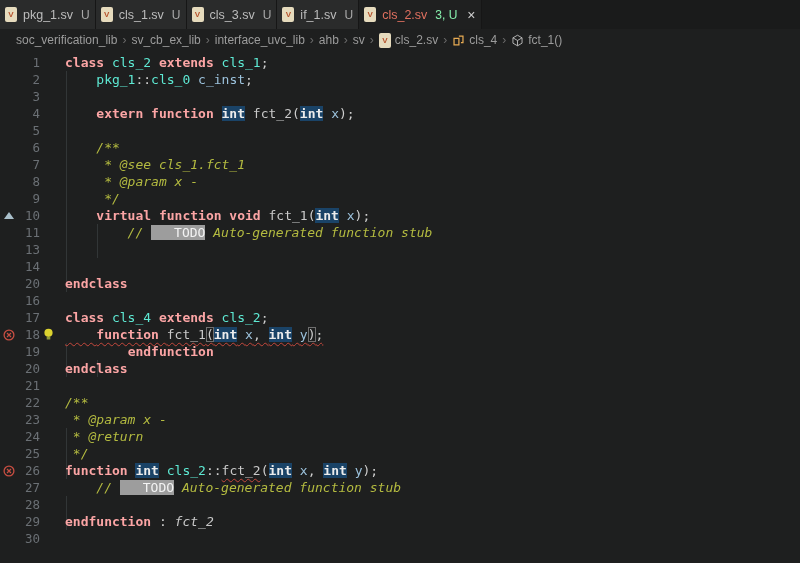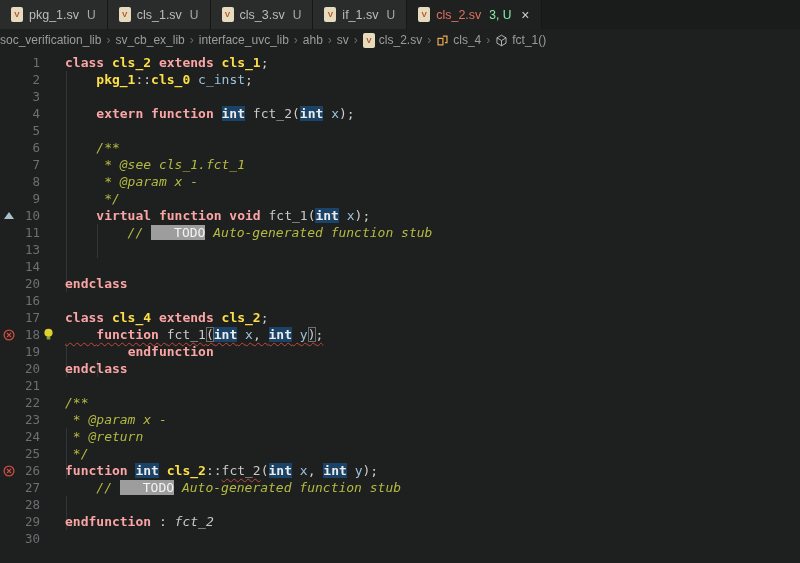--- a/index.html
+++ b/index.html
@@ -2,53 +2,53 @@
 <html><head>
 <meta charset="utf-8">
 <style>
   * { margin:0; padding:0; box-sizing:border-box; }
   html,body { width:800px; height:563px; overflow:hidden; background:#1e1f1f;
               font-family:"Liberation Sans", sans-serif; }
   .app { position:relative; width:800px; height:563px; background:#1e1f1f; }
 
   
   .tabbar { display:flex; height:29px; background:#1a1b1b; align-items:stretch; }
-  .tab { display:flex; align-items:center; gap:6px; padding:0 11px;
+  .tab { display:flex; align-items:center; gap:6px; padding:0 5px;
          background:#2a2b2b; border-right:1px solid #161616; cursor:pointer;
          font-size:12.5px; color:#bcbcbc; white-space:nowrap; }
   .tab.active { background:#1f2020; color:#e0705f; }
   .tab .badge { font-size:12px; color:#a9a9a9; margin-left:2px; }
   .tab.active .badge { color:#86efac; }
   .tab .close { color:#cfcfcf; font-size:14px; line-height:1; margin-left:4px; }
 
   .file-icon { position:relative; width:12px; height:15px; background:#e6dbbd;
                border-radius:2px; flex:0 0 auto; display:flex; align-items:center;
                justify-content:center; }
   .file-icon::after { content:"V"; font-size:8px; font-weight:bold; color:#b5512b;
                       font-family:"Liberation Sans", sans-serif; }
 
   
-  .breadcrumb { display:flex; align-items:center; height:22px; 
+  .breadcrumb { display:flex; align-items:center; height:22px; padding-left:16px;
                 background:#1e1f1f; font-size:12px; color:#9c9c9c; gap:5px; }
   .crumb { display:flex; align-items:center; gap:4px; cursor:pointer; }
   .crumb-sep { color:#6a6a6a; font-size:12px; }
 
   
   .editor { position:relative; width:800px; height:512px; background:#1e1f1f; }
   .lines { position:relative; padding-top:3px;
            font-family:"DejaVu Sans Mono", monospace; font-size:13px; }
   .row { display:flex; height:17px; line-height:17px; }
   .g { width:18px; display:flex; align-items:center; justify-content:center; flex:0 0 auto; }
   .n { width:22px; text-align:right; color:#6b7075; flex:0 0 auto;
        font-size:12.5px; cursor:pointer; }
   .c { padding-left:25px; white-space:pre; position:relative; color:#cfcfcf; cursor:text; }
 
   .tk-kw  { color:#fca5a5; font-weight:bold; }
   .tk-tx  { color:#cfcfcf; }
-  .tk-cls { color:#fde047; font-weight:bold; }
+  .tk-cls { color:#5eead4; font-weight:normal; }
   .tk-id  { color:#9cc2dc; }
   .tk-fn  { color:#c9c9c9; }
   .tk-fni { color:#c9c9c9; font-style:italic; }
   .tk-cm  { color:#b4bb40; font-style:italic; }
   .tk-hl  { color:#ececec; font-weight:bold; background:#1a4367; }
   .tk-todo{ color:#f3f3f3; background:#9d9d9d; font-style:normal;padding-left:23px; }
   .boxed  { outline:1px solid #6f6f6f; outline-offset:-1px; }
   .wavy   { text-decoration:underline wavy #c5483c 1px; text-underline-offset:3px;
             text-decoration-skip-ink:none; }
   .c.squiggle { text-decoration:underline wavy #c5483c 1px; text-underline-offset:3px;

